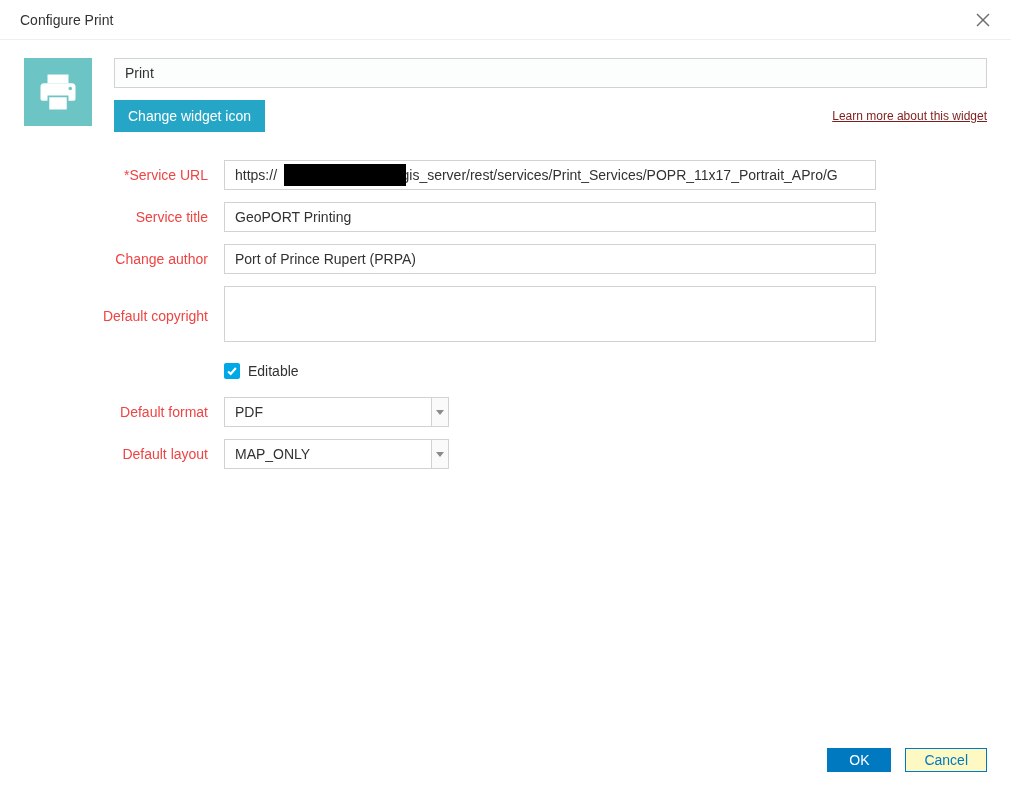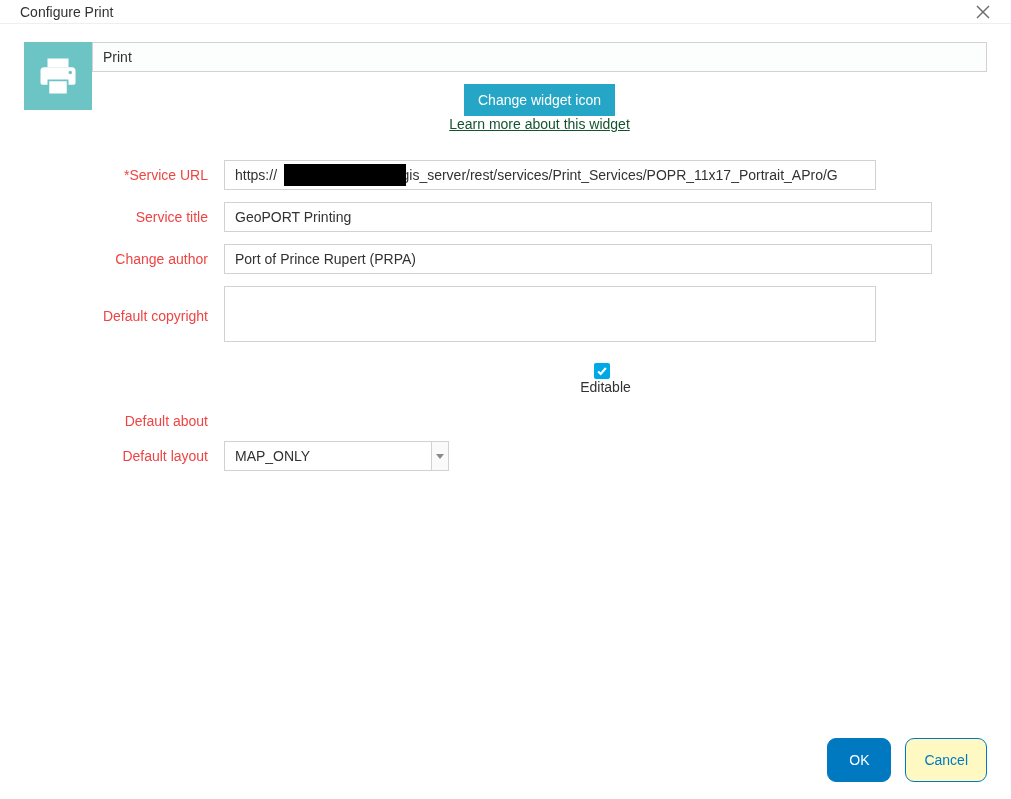--- a/index.html
+++ b/index.html
@@ -11,41 +11,42 @@
     color: #323232;
     background: #ffffff;
     overflow: hidden;
   }
   .dialog {
     width: 1011px; height: 799px;
     display: flex; flex-direction: column;
     background: #ffffff;
   }
   .dialog-header {
-    height: 24px;
+    height: 40px;
     display: flex; align-items: center; justify-content: space-between;
     padding: 0 20px;
     border-bottom: 1px solid #efefef;
   }
   .dialog-title { font-size: 14px; color: #323232; }
   .close-btn {
     width: 16px; height: 16px; cursor: pointer;
     color: #6e6e6e;
     display: flex; align-items: center; justify-content: center;
   }
   .close-btn svg { width: 14px; height: 14px; stroke: #6e6e6e; stroke-width: 1.5; }
 
   .dialog-body {
     flex: 1 1 auto;
     padding: 18px 24px 0 24px;
     overflow: auto;
   }
   .top-row {
     display: flex;
     align-items: flex-start;
+    gap: 22px;
   }
   .widget-icon-tile {
     width: 68px; height: 68px;
     background: #6dc4c4;
     display: flex; align-items: center; justify-content: center;
     flex: 0 0 68px;
   }
   .widget-icon-tile svg { width: 42px; height: 42px; fill: #ffffff; }
   .top-right {
     flex: 1 1 auto;
@@ -56,37 +57,36 @@
     height: 30px;
     border: 1px solid #d2d2d2;
     padding: 0 10px;
     font-size: 14px;
     background: #fcfdfd;
     color: #323232;
   }
   .row2 {
     margin-top: 12px;
     display: flex;
-    justify-content: center;
+    justify-content: space-between;
     align-items: center;
-    flex-direction: column;
   }
   .change-icon-btn {
     background: #26a6c6;
     color: #ffffff;
     border: none;
     height: 32px;
     padding: 0 14px;
     font-size: 14px;
     cursor: pointer;
   }
   .learn-link {
-    color: #14532d;
+    color: #7f1d1d;
     text-decoration: underline;
-    font-size: 14px;
+    font-size: 12px;
     cursor: pointer;
   }
 
   .form-area {
     margin-top: 28px;
   }
   .form-row {
     display: flex;
     align-items: center;
     margin-bottom: 12px;
@@ -94,21 +94,21 @@
   .form-row.ta { }
   .form-label {
     width: 200px;
     text-align: right;
     padding-right: 16px;
     color: #ef4444;
     font-size: 14px;
   }
   .form-field { flex: 1 1 auto; }
   .text-input {
-    width: 708px;
+    width: 652px;
     max-width: 100%;
     height: 30px;
     border: 1px solid #d2d2d2;
     padding: 0 10px;
     font-size: 14px;
     color: #323232;
     background: #ffffff;
   }
   .service-url-wrap {
     position: relative;
@@ -133,21 +133,20 @@
     font-size: 14px;
     resize: none;
     background: #ffffff;
   }
   .checkbox-row {
     display: flex;
     align-items: center;
     margin-left: 200px;
     margin-top: 18px;
     margin-bottom: 18px;
-    flex-direction: column;
   }
   .checkbox {
     width: 16px; height: 16px;
     border-radius: 2px;
     background: #00a8e8;
     display: flex; align-items: center; justify-content: center;
     margin-right: 8px;
     cursor: pointer;
   }
   .checkbox svg { width: 12px; height: 12px; stroke: #ffffff; stroke-width: 2.5; fill: none; }
@@ -181,26 +180,26 @@
 
   .dialog-footer {
     height: 64px;
     display: flex;
     align-items: center;
     justify-content: flex-end;
     gap: 14px;
     padding: 0 24px 14px 24px;
   }
   .btn {
-    height: 44px;
+    height: 24px;
     min-width: 64px;
     padding: 0 18px;
     font-size: 14px;
     cursor: pointer;
-    display: inline-flex; align-items: center; justify-content: center; border-radius: 9px;
+    display: inline-flex; align-items: center; justify-content: center;
   }
   .btn-primary {
     background: #0079c1;
     color: #ffffff;
     border: 1px solid #0079c1;
   }
   .btn-secondary {
     background: #fef9c3;
     color: #0079c1;
     border: 1px solid #0079c1;
@@ -276,21 +275,31 @@
       <div class="checkbox-row">
         <span class="checkbox">
           <svg viewBox="0 0 14 14">
               <polyline points="2.5,7.5 5.5,10.5 11.5,3.5"></polyline>
             </svg>
         </span>
         <span class="checkbox-label">Editable</span>
       </div>
 
       <div class="form-row">
-        <div class="form-label">Default about</div>
+        <div class="form-label">Default format</div>
+        <div class="form-field">
+          <div class="select-wrap">
+            <div class="select-text">PDF</div>
+            <div class="select-caret">
+              <svg viewBox="0 0 8 8">
+                  <polygon points="0,2 8,2 4,7"></polygon>
+                </svg>
+            </div>
+          </div>
+        </div>
       </div>
 
       <div class="form-row">
         <div class="form-label">Default layout</div>
         <div class="form-field">
           <div class="select-wrap">
             <div class="select-text">MAP_ONLY</div>
             <div class="select-caret">
               <svg viewBox="0 0 8 8">
                   <polygon points="0,2 8,2 4,7"></polygon>

